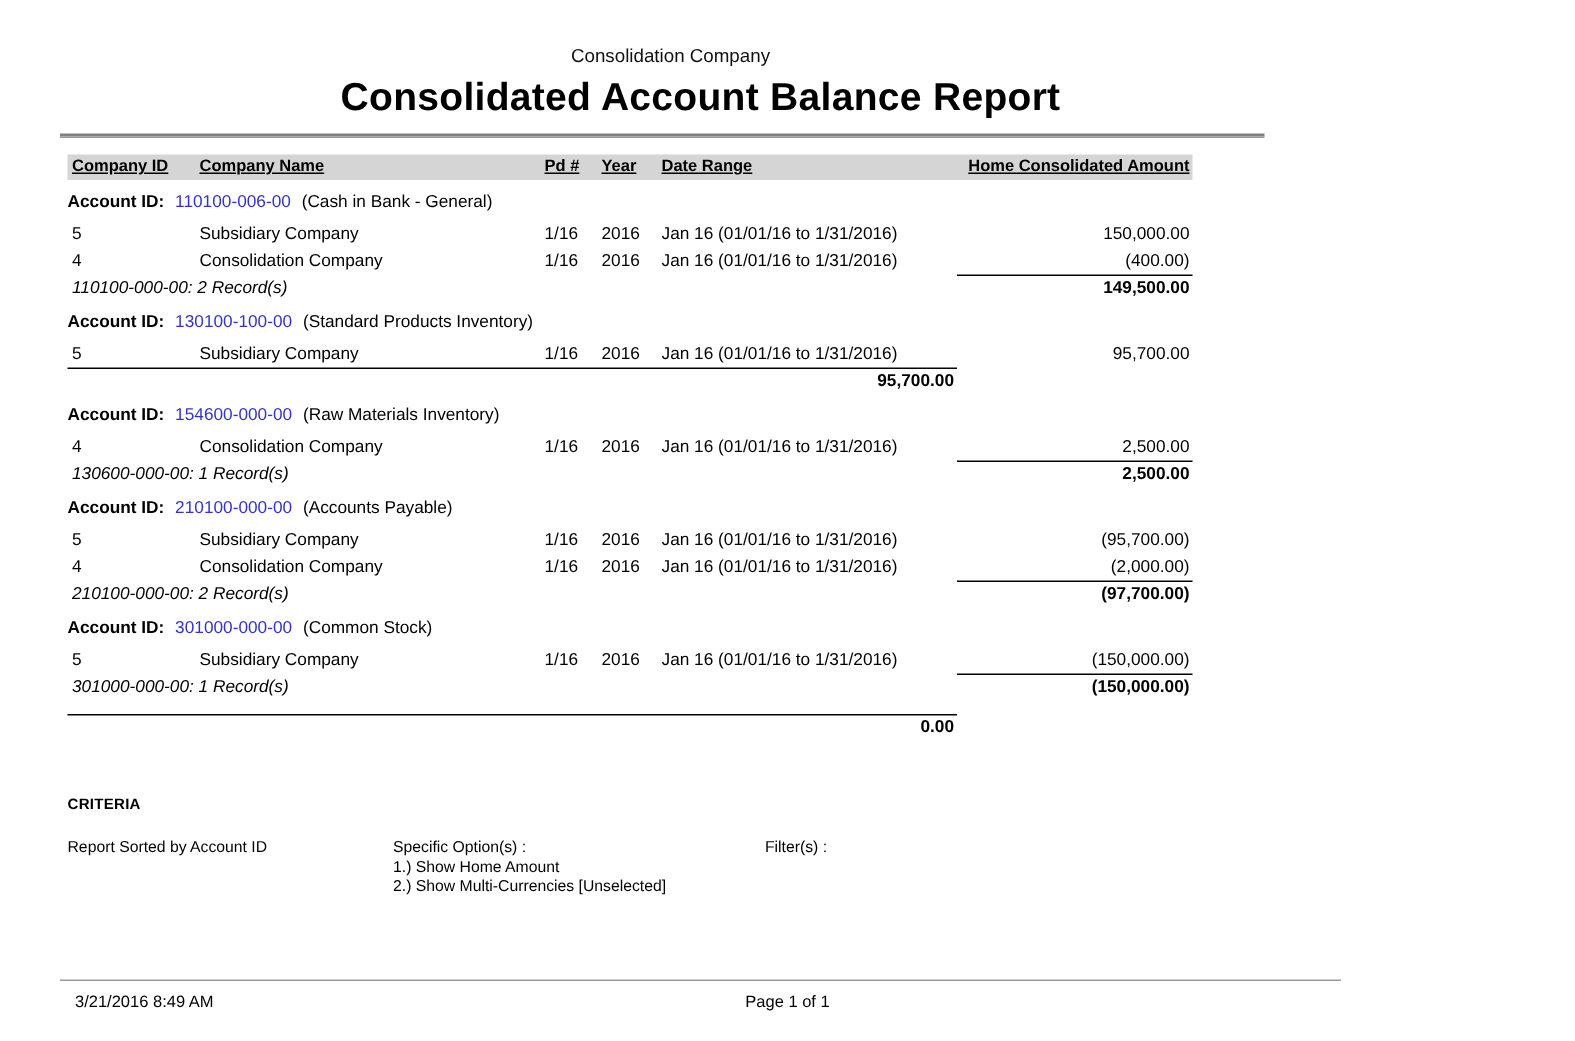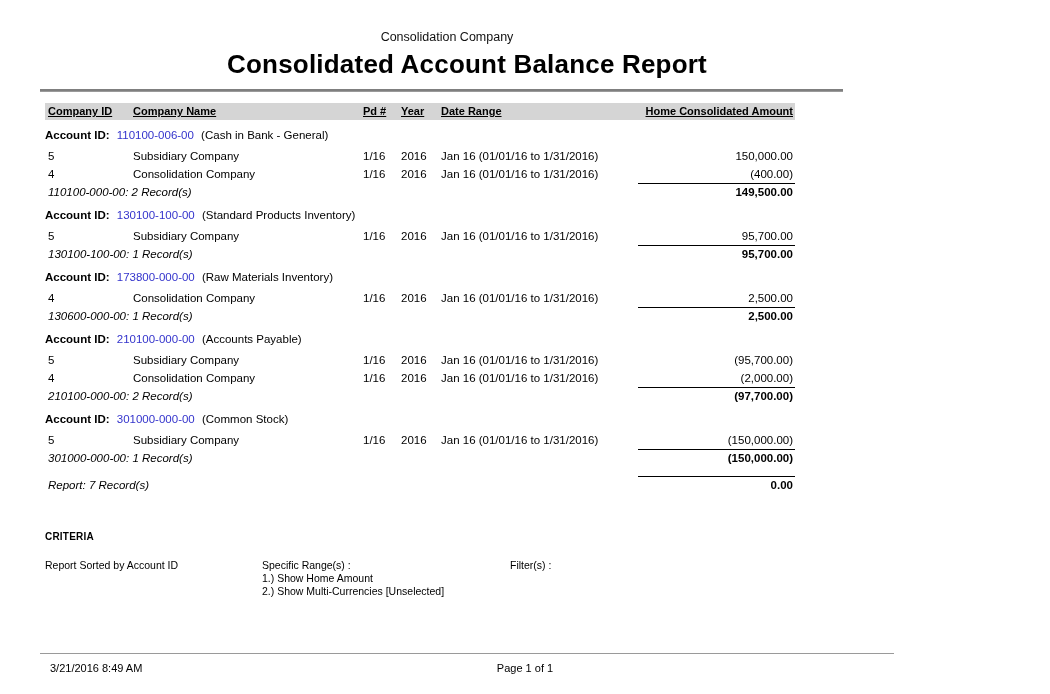--- a/index.html
+++ b/index.html
@@ -105,27 +105,26 @@
     </div>
     <div class="grid-row detail">
       <div class="td">5</div>
       <div class="td">Subsidiary Company</div>
       <div class="td">1/16</div>
       <div class="td">2016</div>
       <div class="td">Jan 16 (01/01/16 to 1/31/2016)</div>
       <div class="td amount">95,700.00</div>
     </div>
     <div class="subtotal-row">
-      <div class="sub-label">130100-100-00: 1 Record(s)</div>
       <div class="sub-amount">95,700.00</div>
     </div>
 
     <div class="account-header">
       <span class="acct-label">Account ID:</span>
-      <span class="acct-id">173800-000-00</span>
+      <span class="acct-id">154600-000-00</span>
       <span class="acct-name">(Raw Materials Inventory)</span>
     </div>
     <div class="grid-row detail">
       <div class="td">4</div>
       <div class="td">Consolidation Company</div>
       <div class="td">1/16</div>
       <div class="td">2016</div>
       <div class="td">Jan 16 (01/01/16 to 1/31/2016)</div>
       <div class="td amount">2,500.00</div>
     </div>
@@ -172,31 +171,30 @@
       <div class="td">2016</div>
       <div class="td">Jan 16 (01/01/16 to 1/31/2016)</div>
       <div class="td amount">(150,000.00)</div>
     </div>
     <div class="subtotal-row">
       <div class="sub-label">301000-000-00: 1 Record(s)</div>
       <div class="sub-amount">(150,000.00)</div>
     </div>
 
     <div class="subtotal-row report-total">
-      <div class="sub-label">Report: 7 Record(s)</div>
       <div class="sub-amount">0.00</div>
     </div>
 
   </div>
 
   <div class="criteria-heading">CRITERIA</div>
   <div class="criteria-row">
     <div class="crit-col1">Report Sorted by Account ID</div>
     <div class="crit-col2">
-      <span>Specific Range(s) :</span>
+      <span>Specific Option(s) :</span>
       <div>1.) Show Home Amount</div>
       <div>2.) Show Multi-Currencies [Unselected]</div>
     </div>
     <div class="crit-col3">Filter(s) :</div>
   </div>
 
   <div class="footer">
     <div class="footer-rule"></div>
     <span class="f-left">3/21/2016 8:49 AM</span>
     <span class="f-center">Page 1 of 1</span>

